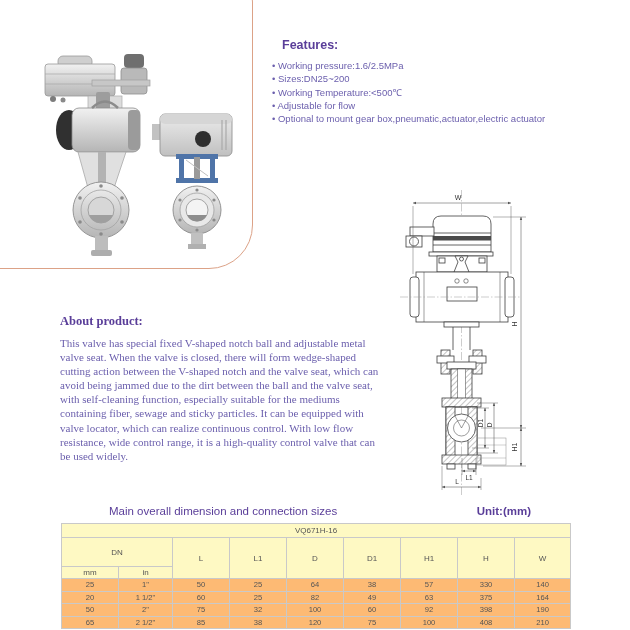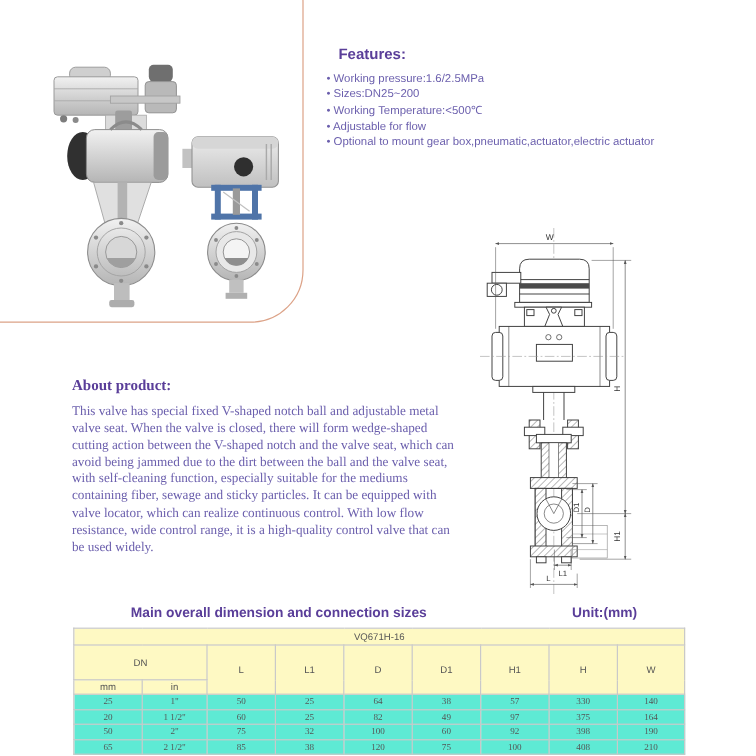--- a/index.html
+++ b/index.html
@@ -26,35 +26,35 @@
   
   .about{position:absolute;left:60px;top:314px;width:324px;font-family:Liberation Serif, serif;}
   .about p{
     margin:7px 0 0 0;font-size:11px;line-height:14.1px;color:#6b5fad;
   }
   
   .drawing{position:absolute;left:390px;top:183px;}
   
   .table-section{position:absolute;left:61px;top:505px;width:510px;}
   .table-head-line{display:flex;justify-content:space-between;align-items:baseline;}
-  .table-title{font-size:11.5px;font-weight:bold;color:#5a3e99;padding-left:48px;}
+  .table-title{font-size:11.5px;font-weight:normal;color:#5a3e99;padding-left:48px;}
   .unit-label{font-size:11.5px;font-weight:bold;color:#5a3e99;margin-right:40px;}
   table.dims{
     border-collapse:collapse;table-layout:fixed;width:509px;margin-top:6px;
     font-size:7.6px;color:#555555;
   }
   table.dims th,table.dims td{
     border:1px solid #c9c9c9;text-align:center;vertical-align:middle;
     padding:0;font-weight:400;
   }
   table.dims th{background:#fef9c3;font-size:8px;}
   tr.model-row th{height:13px;}
   tr.header-row th{height:28px;}
   tr.sub-header-row th{height:11px;}
-  table.dims tbody td{height:11.5px;background:#5eead4;line-height:11.5px;font-family:Liberation Serif, serif;}
+  table.dims tbody td{height:11.5px;background:#fdba74;line-height:11.5px;}
 </style>
 </head>
 <body>
 
 <svg class="photos" width="260" height="280" viewBox="0 0 260 280">
   <defs>
     <linearGradient id="gs" x1="0" y1="0" x2="0" y2="1">
       <stop offset="0" stop-color="#f1f1f1"></stop>
         <stop offset="1" stop-color="#b5b5b5"></stop>
     </linearGradient>
@@ -292,21 +292,21 @@
           <td>330</td>
           <td>140</td>
         </tr>
         <tr>
           <td>20</td>
           <td>1 1/2"</td>
           <td>60</td>
           <td>25</td>
           <td>82</td>
           <td>49</td>
-          <td>97</td>
+          <td>63</td>
           <td>375</td>
           <td>164</td>
         </tr>
         <tr>
           <td>50</td>
           <td>2"</td>
           <td>75</td>
           <td>32</td>
           <td>100</td>
           <td>60</td>

